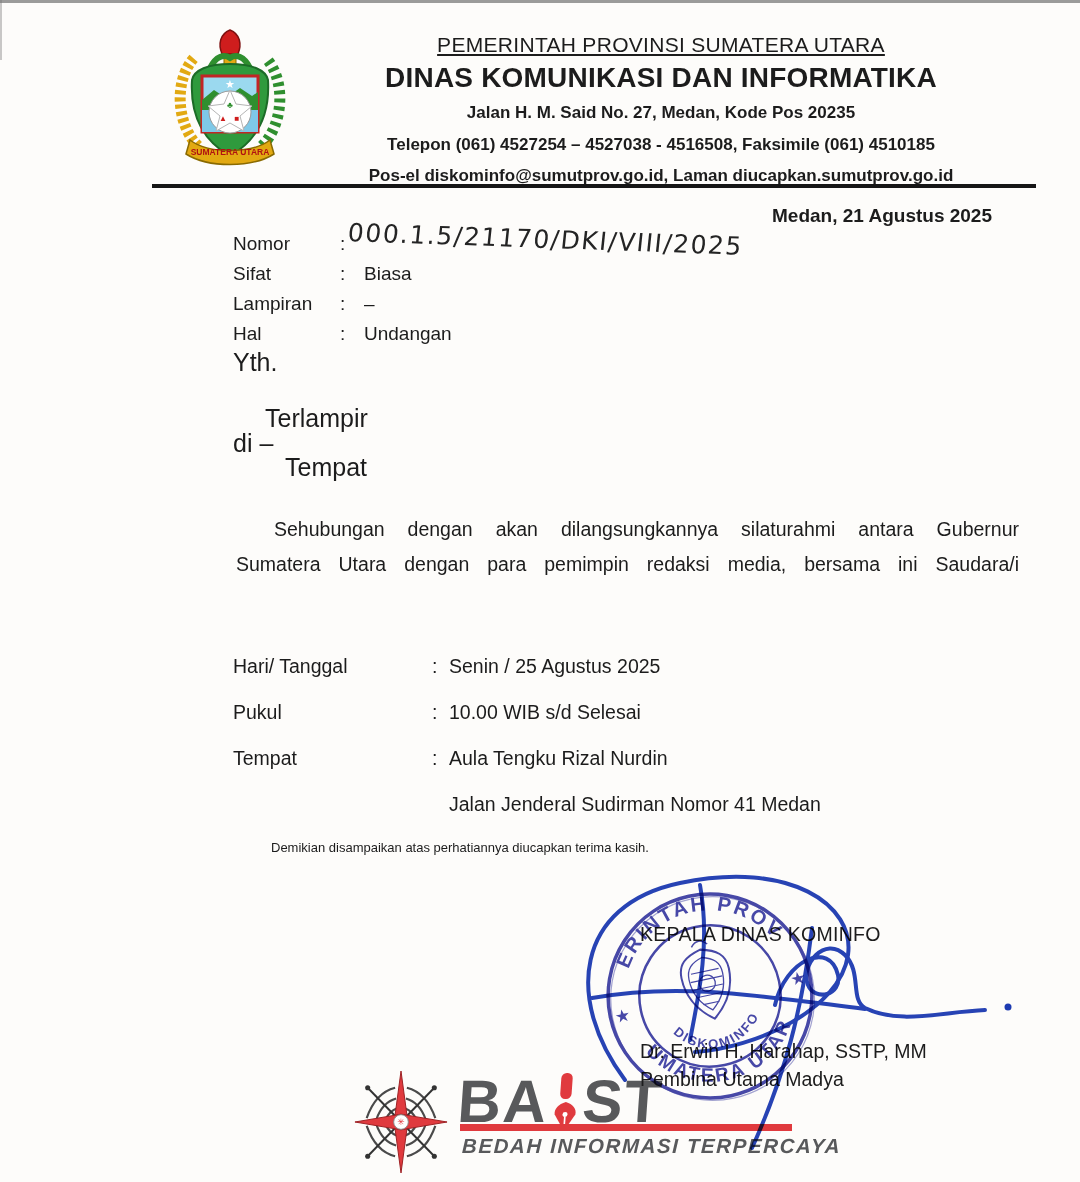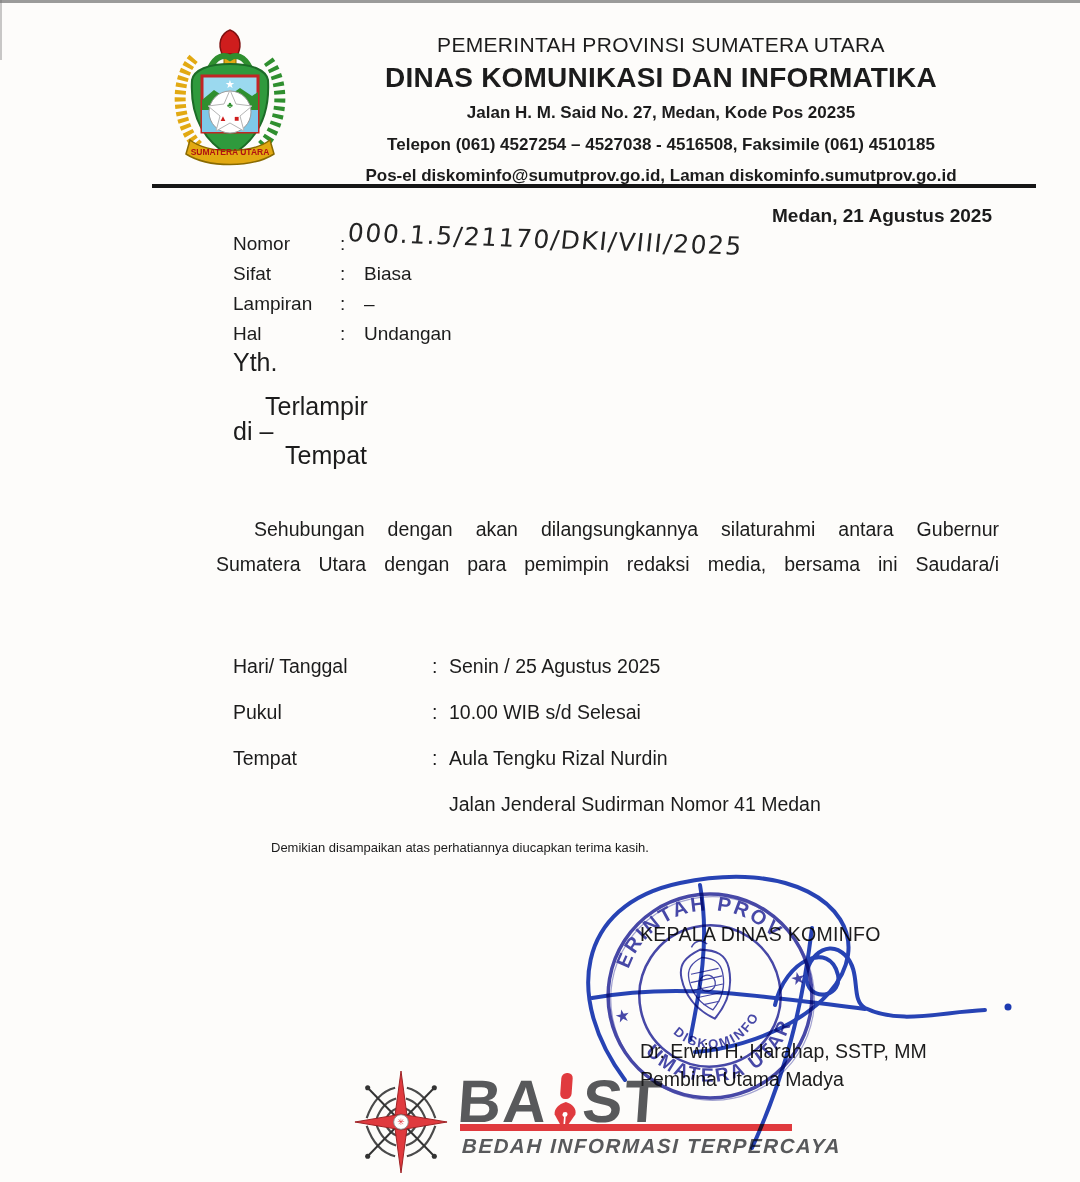--- a/index.html
+++ b/index.html
@@ -7,42 +7,42 @@
     position:relative;width:1080px;height:1182px;margin:0 auto;
     background:#fdfcfa;overflow:hidden;
     font-family:"Liberation Sans",sans-serif;color:#1c1c1c;
   }
   .scan-edge-top{position:absolute;top:0;left:0;width:100%;height:3px;background:#4a4a4a;opacity:.55;}
   .scan-edge-left{position:absolute;top:0;left:0;width:2px;height:60px;background:#777;opacity:.4;}
 
   
   .logo{position:absolute;left:168px;top:28px;width:124px;height:146px;}
   .headtext{position:absolute;left:300px;top:32px;width:722px;text-align:center;line-height:1.25;}
-  .ht1{font-size:21px;letter-spacing:.3px;}
+  .ht1{font-size:21px;letter-spacing:.3px;text-decoration:underline;}
   .ht2{font-size:28px;font-weight:bold;letter-spacing:.2px;margin-top:2px;}
   .ht3{font-size:17px;font-weight:bold;margin-top:7px;}
   .ht4,.ht5{font-size:17px;font-weight:bold;margin-top:10px;}
   .rule{position:absolute;left:152px;top:184px;width:884px;height:4px;background:#161616;}
 
   
   .date{position:absolute;top:205px;right:88px;font-size:19px;font-weight:bold;}
   .meta{position:absolute;left:233px;top:233px;font-size:19px;display:grid;grid-template-columns:99px 16px auto;row-gap:4px;gap:8px;}
   .meta div{white-space:nowrap;}
   .handwriting{
     position:absolute;left:348px;top:218px;font-family:"DejaVu Sans",sans-serif;
     font-size:25px;letter-spacing:1.5px;color:#242424;transform:rotate(2deg) skewX(-4deg);
     transform-origin:left center;white-space:nowrap;
   }
   .recipient{position:absolute;left:233px;top:350px;font-size:25px;line-height:24px;}
-  .r-name{margin-top:20px;margin-left:32px;}
+  .r-name{margin-top:32px;margin-left:32px;}
   .r-di{margin-top:1px;}
   .r-place{margin-left:52px;}
 
   
-  .body-par{position:absolute;left:216px;top:512px;width:783px;font-size:19.5px;line-height:35px;}
+  .body-par{position:absolute;left:236px;top:512px;width:783px;font-size:19.5px;line-height:35px;}
   .pjust{text-align:justify;text-align-last:justify;}
   .pindent{text-indent:38px;}
   .details{position:absolute;left:233px;top:655px;font-size:19.5px;display:grid;grid-template-columns:199px 17px auto;row-gap:23px;}
   .closing{position:absolute;left:233px;top:840px;width:783px;font-size:13px;text-indent:38px;}
 
   
   .sig-title{position:absolute;left:640px;top:923px;font-size:19.5px;letter-spacing:.3px;z-index:2;}
   .sig-name{position:absolute;left:640px;top:1038px;font-size:19.5px;line-height:27.5px;z-index:2;}
   .stamp{position:absolute;left:594px;top:880px;width:232px;height:232px;z-index:3;
          transform:rotate(-12deg);mix-blend-mode:multiply;opacity:.88;}
@@ -91,21 +91,21 @@
 
     <path d="M22,112 C40,126 84,126 102,112 L106,126 C84,140 40,140 18,126 Z" fill="#e2a912" stroke="#8a6a00" stroke-width="1.5"></path>
     <text x="62" y="127" font-size="8.5" font-weight="bold" text-anchor="middle" fill="#b01212">SUMATERA UTARA</text>
   </svg>
 
   <div class="headtext">
     <div class="ht1">PEMERINTAH PROVINSI SUMATERA UTARA</div>
     <div class="ht2">DINAS KOMUNIKASI DAN INFORMATIKA</div>
     <div class="ht3">Jalan H. M. Said No. 27, Medan, Kode Pos 20235</div>
     <div class="ht4">Telepon (061) 4527254 – 4527038 - 4516508, Faksimile (061) 4510185</div>
-    <div class="ht5">Pos-el diskominfo@sumutprov.go.id, Laman diskominfo.sumutprov.go.id</div>
+    <div class="ht5">Pos-el diskominfo@sumutprov.go.id, Laman diucapkan.sumutprov.go.id</div>
   </div>
   <div class="rule"></div>
 
   <div class="date">Medan, 21 Agustus 2025</div>
 
   <div class="meta">
     <div>Nomor</div>
     <div>:</div>
     <div></div>
 

